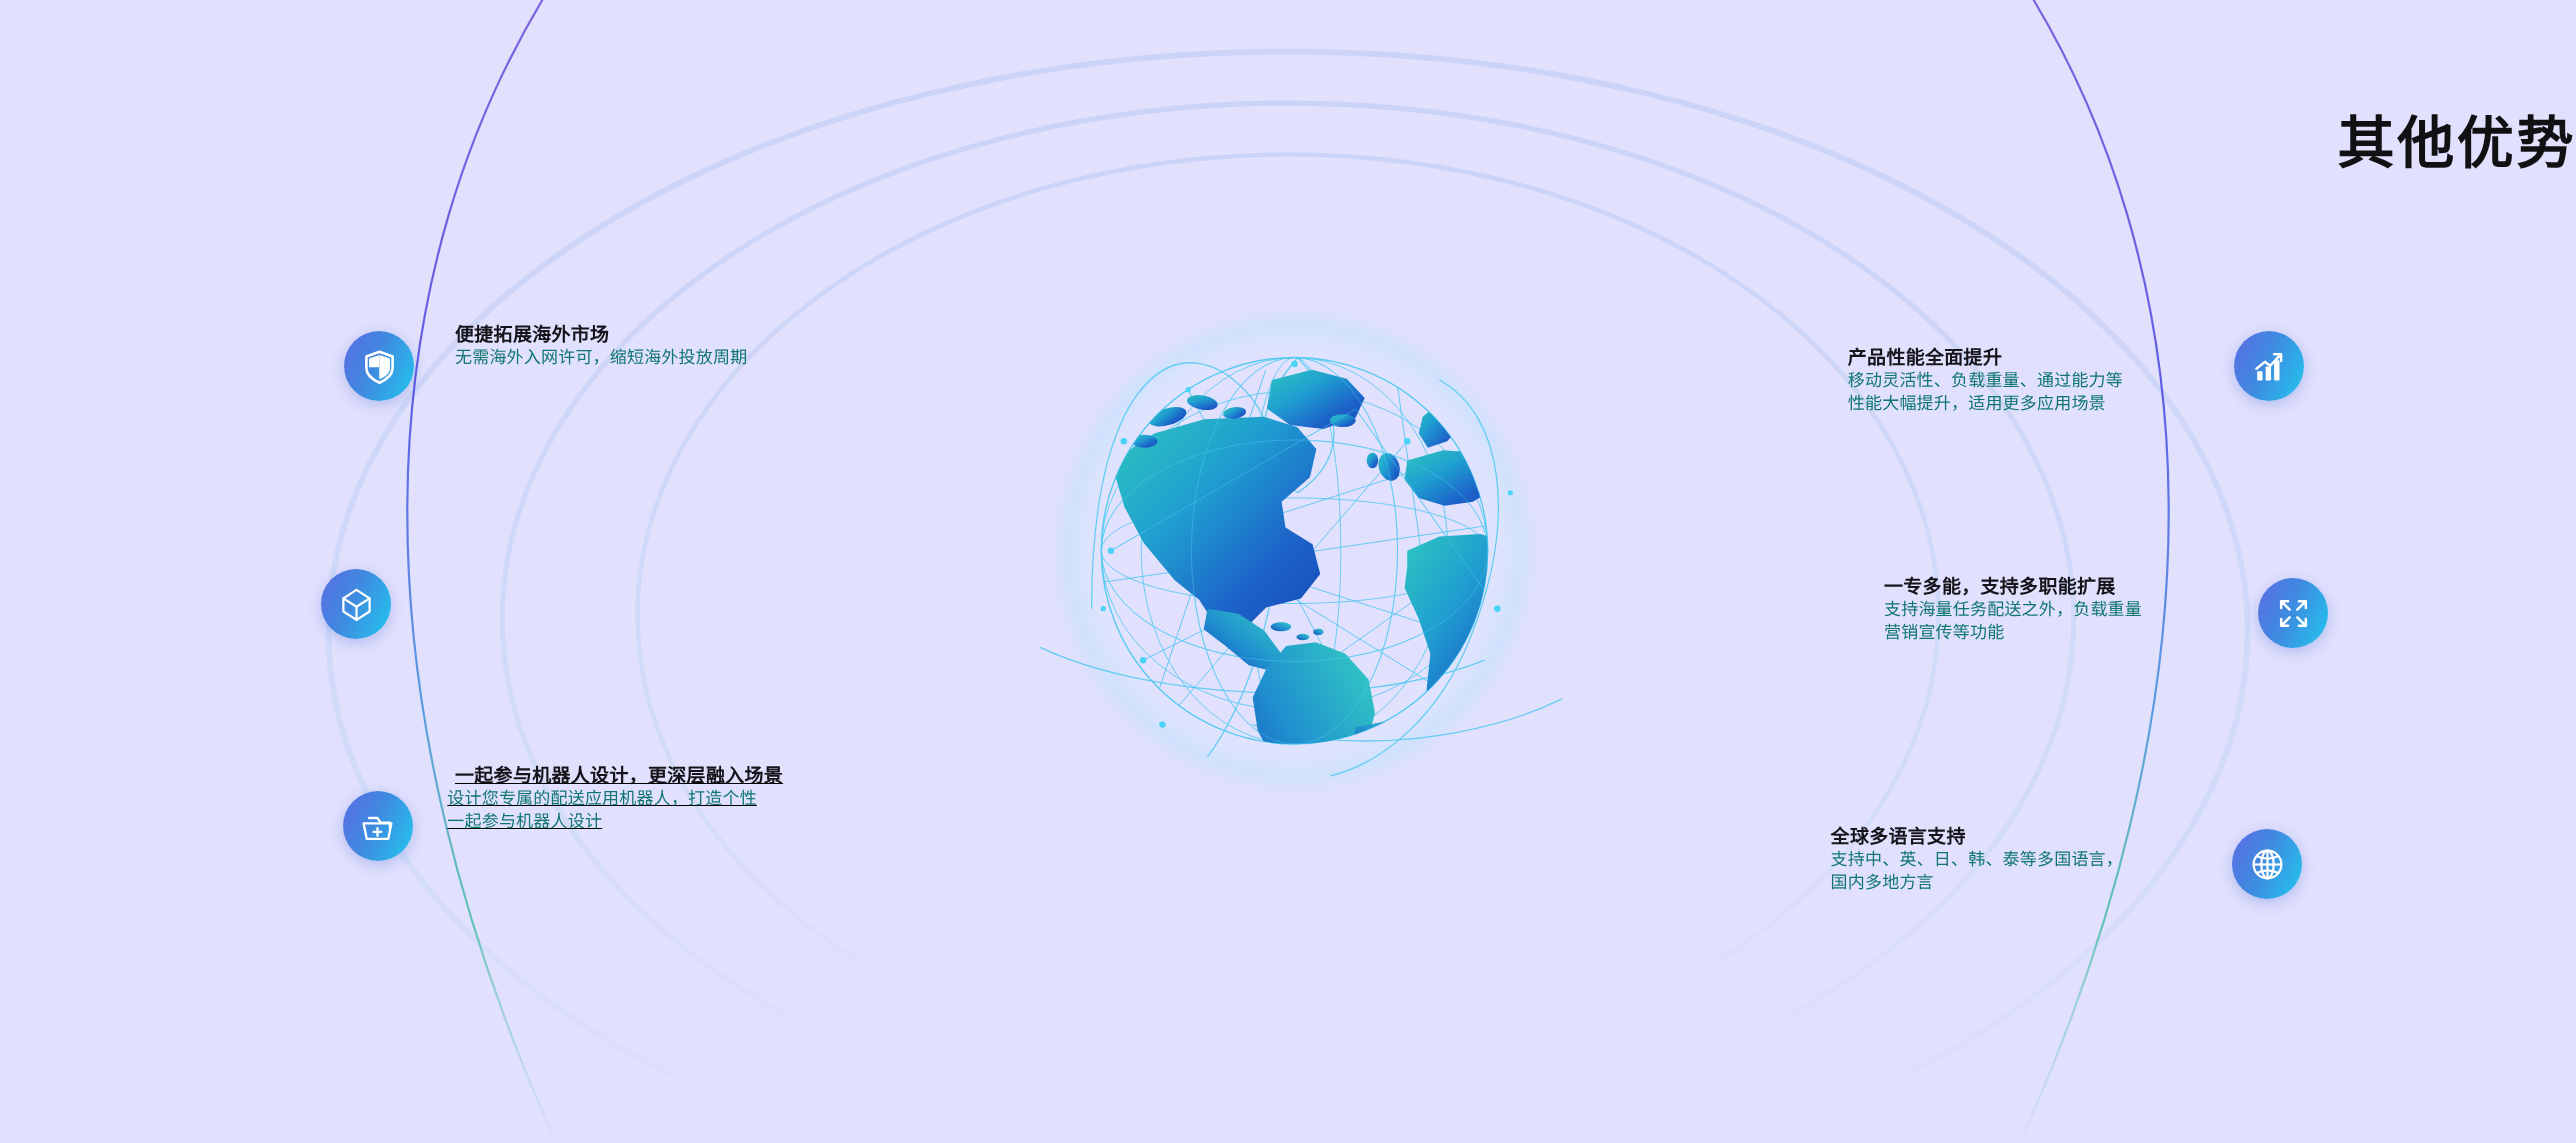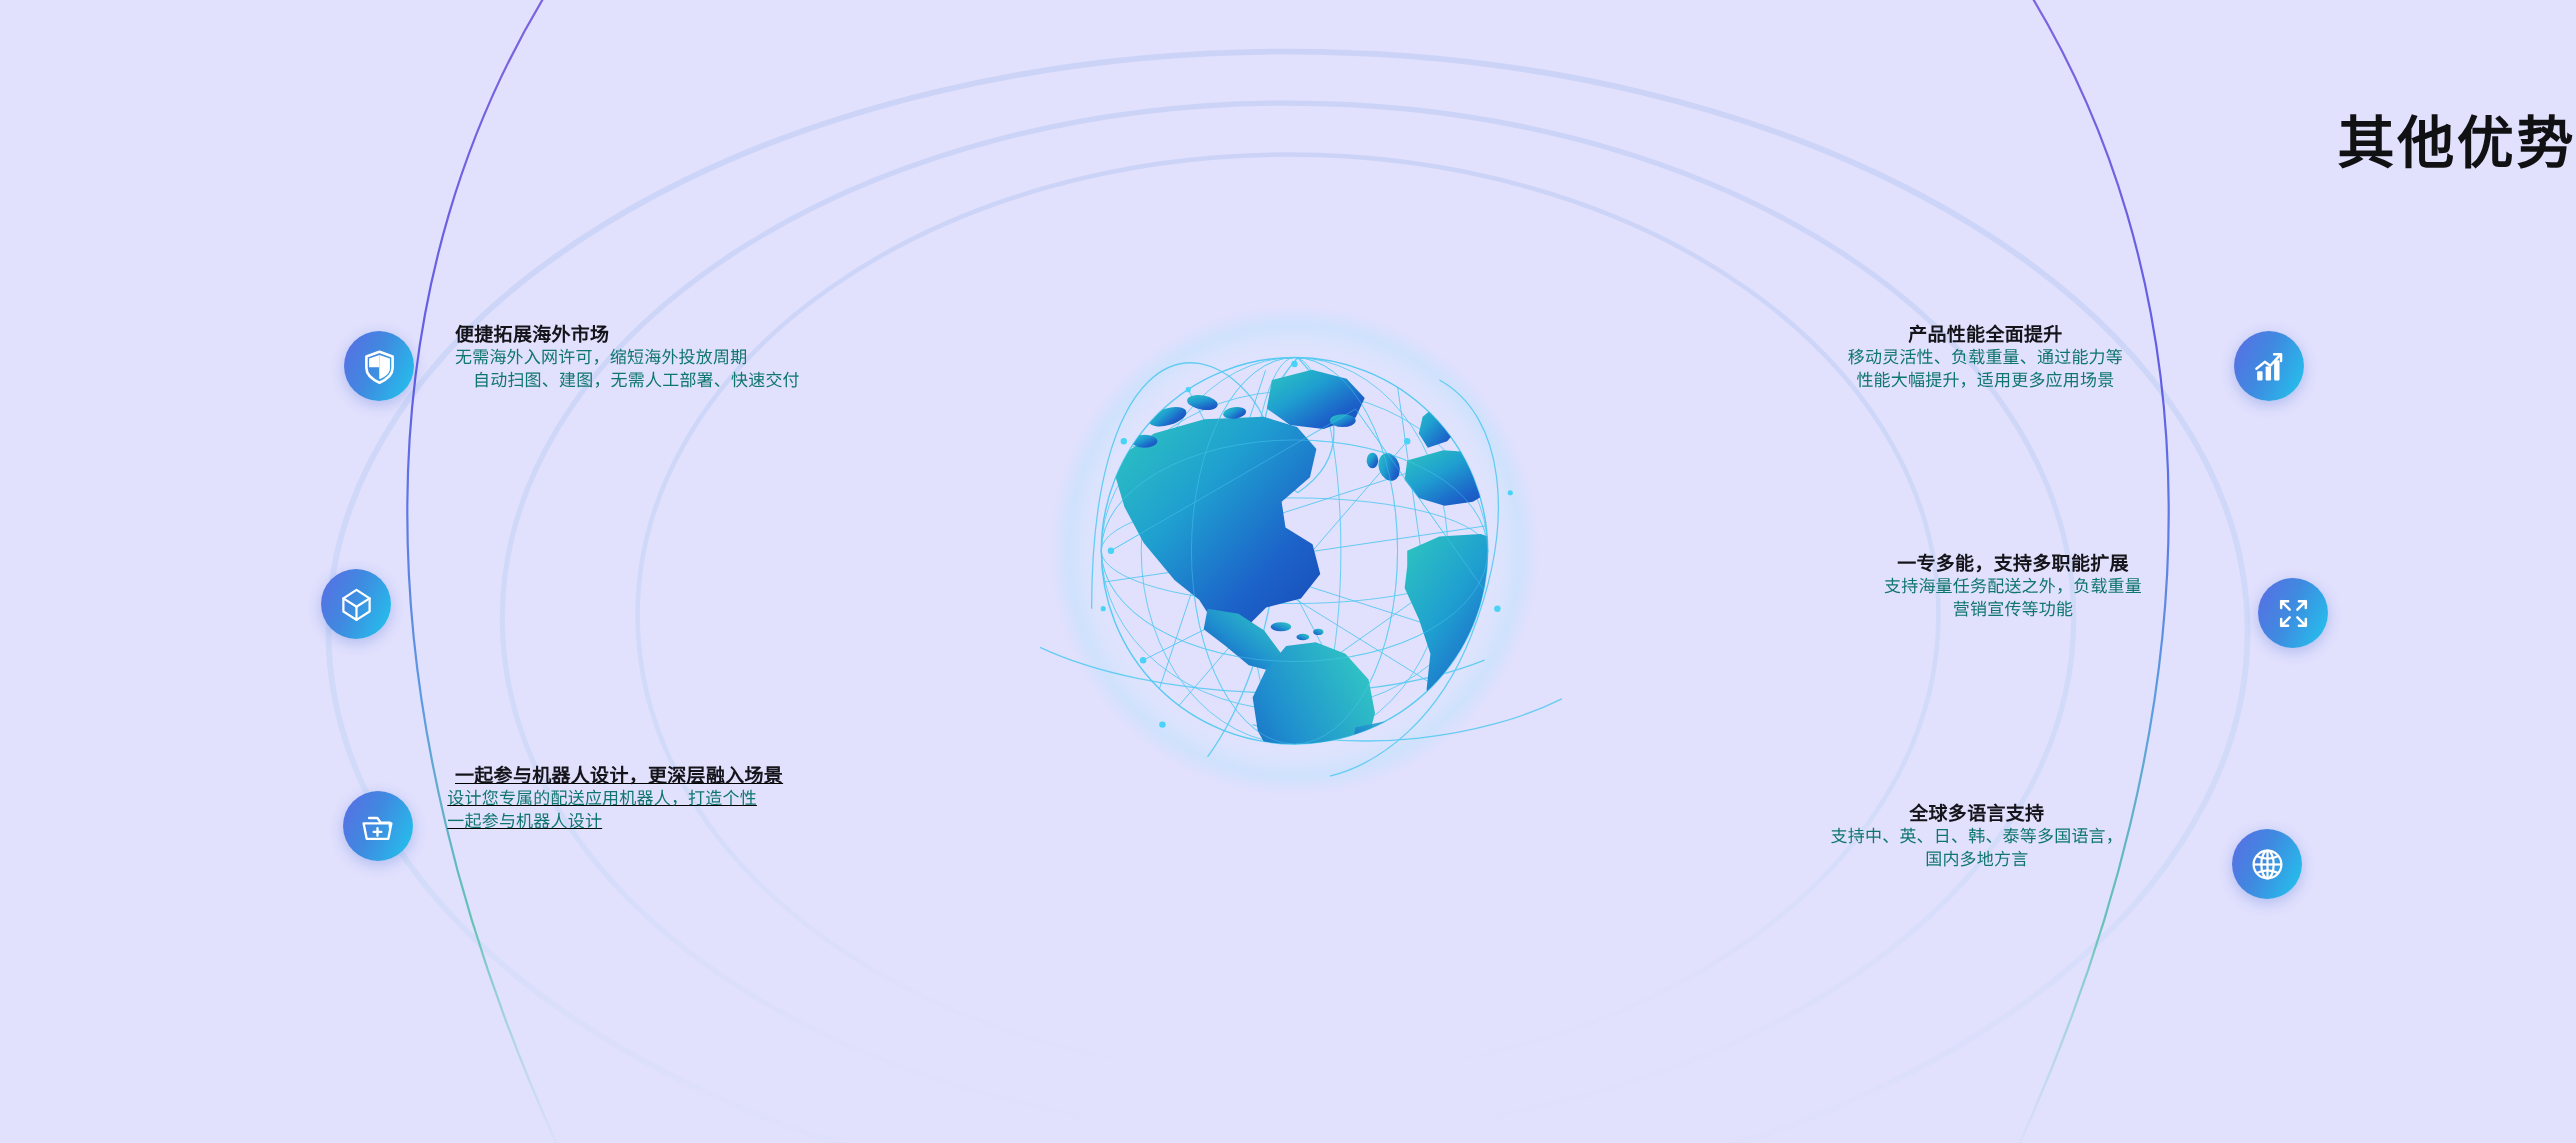--- a/index.html
+++ b/index.html
@@ -83,21 +83,21 @@
   }
   .txt .line {
     font-size: 17px;
     font-weight: 400;
     color: #0f766e;
     line-height: 1.34;
     letter-spacing: 0.2px;
     white-space: nowrap;
   }
   .txt.l { text-align: left; }
-  .txt.r { text-align: center; }
+  .txt.r { text-align: left; margin-top: 23px; }
 </style>
 </head>
 <body>
 
 <div id="stage">
 
   <svg id="bg-arcs" viewBox="0 0 4000 1776" preserveAspectRatio="none">
     <defs>
       <linearGradient id="arcGradL" x1="0" y1="0" x2="0" y2="1">
         <stop offset="0%" stop-color="#6d4fd8" stop-opacity="0.85"></stop>
@@ -263,21 +263,20 @@
         <path d="M24 5 L41 11 v15 c0 10 -8 15 -17 19 -9 -4 -17 -9 -17 -19 V11z" fill="none" stroke="#ffffff" stroke-width="3.4" stroke-linejoin="round"></path>
         <path d="M24 9 L37.5 13.6 V25.5 c0 7.6 -6 11.8 -13.5 15z" fill="#ffffff"></path>
         <path d="M24 9 L10.5 13.6 V25.5 c0 7.6 6 11.8 13.5 15z" fill="#ffffff" opacity="0"></path>
         <path d="M24 9 L10.5 13.6 V25.0 H24z" fill="#ffffff"></path>
         <path d="M24 25.0 H37.5 c0 7.6 -6 11.8 -13.5 15z" fill="#ffffff"></path>
       </svg>
     </div>
     <div class="txt l" style="margin-left:102px;">
       <div class="head">便捷拓展海外市场</div>
       <div class="line">无需海外入网许可，缩短海外投放周期</div>
-      <div class="line" style="margin-left:18px;">自动扫图、建图，无需人工部署、快速交付</div>
     </div>
   </div>
 
   <div class="feature left" style="left:335px; top:538px;">
     <div class="badge" style="left:-14px; top:31px;">
       <svg viewBox="0 0 48 48">
         <g fill="none" stroke="#ffffff" stroke-width="2.9" stroke-linejoin="round" stroke-linecap="round">
           <path d="M24 5 L41 16 L24 27 L7 16 Z"></path>
           <path d="M7 16 V33 L24 44 V27"></path>
           <path d="M41 16 V33 L24 44"></path>

